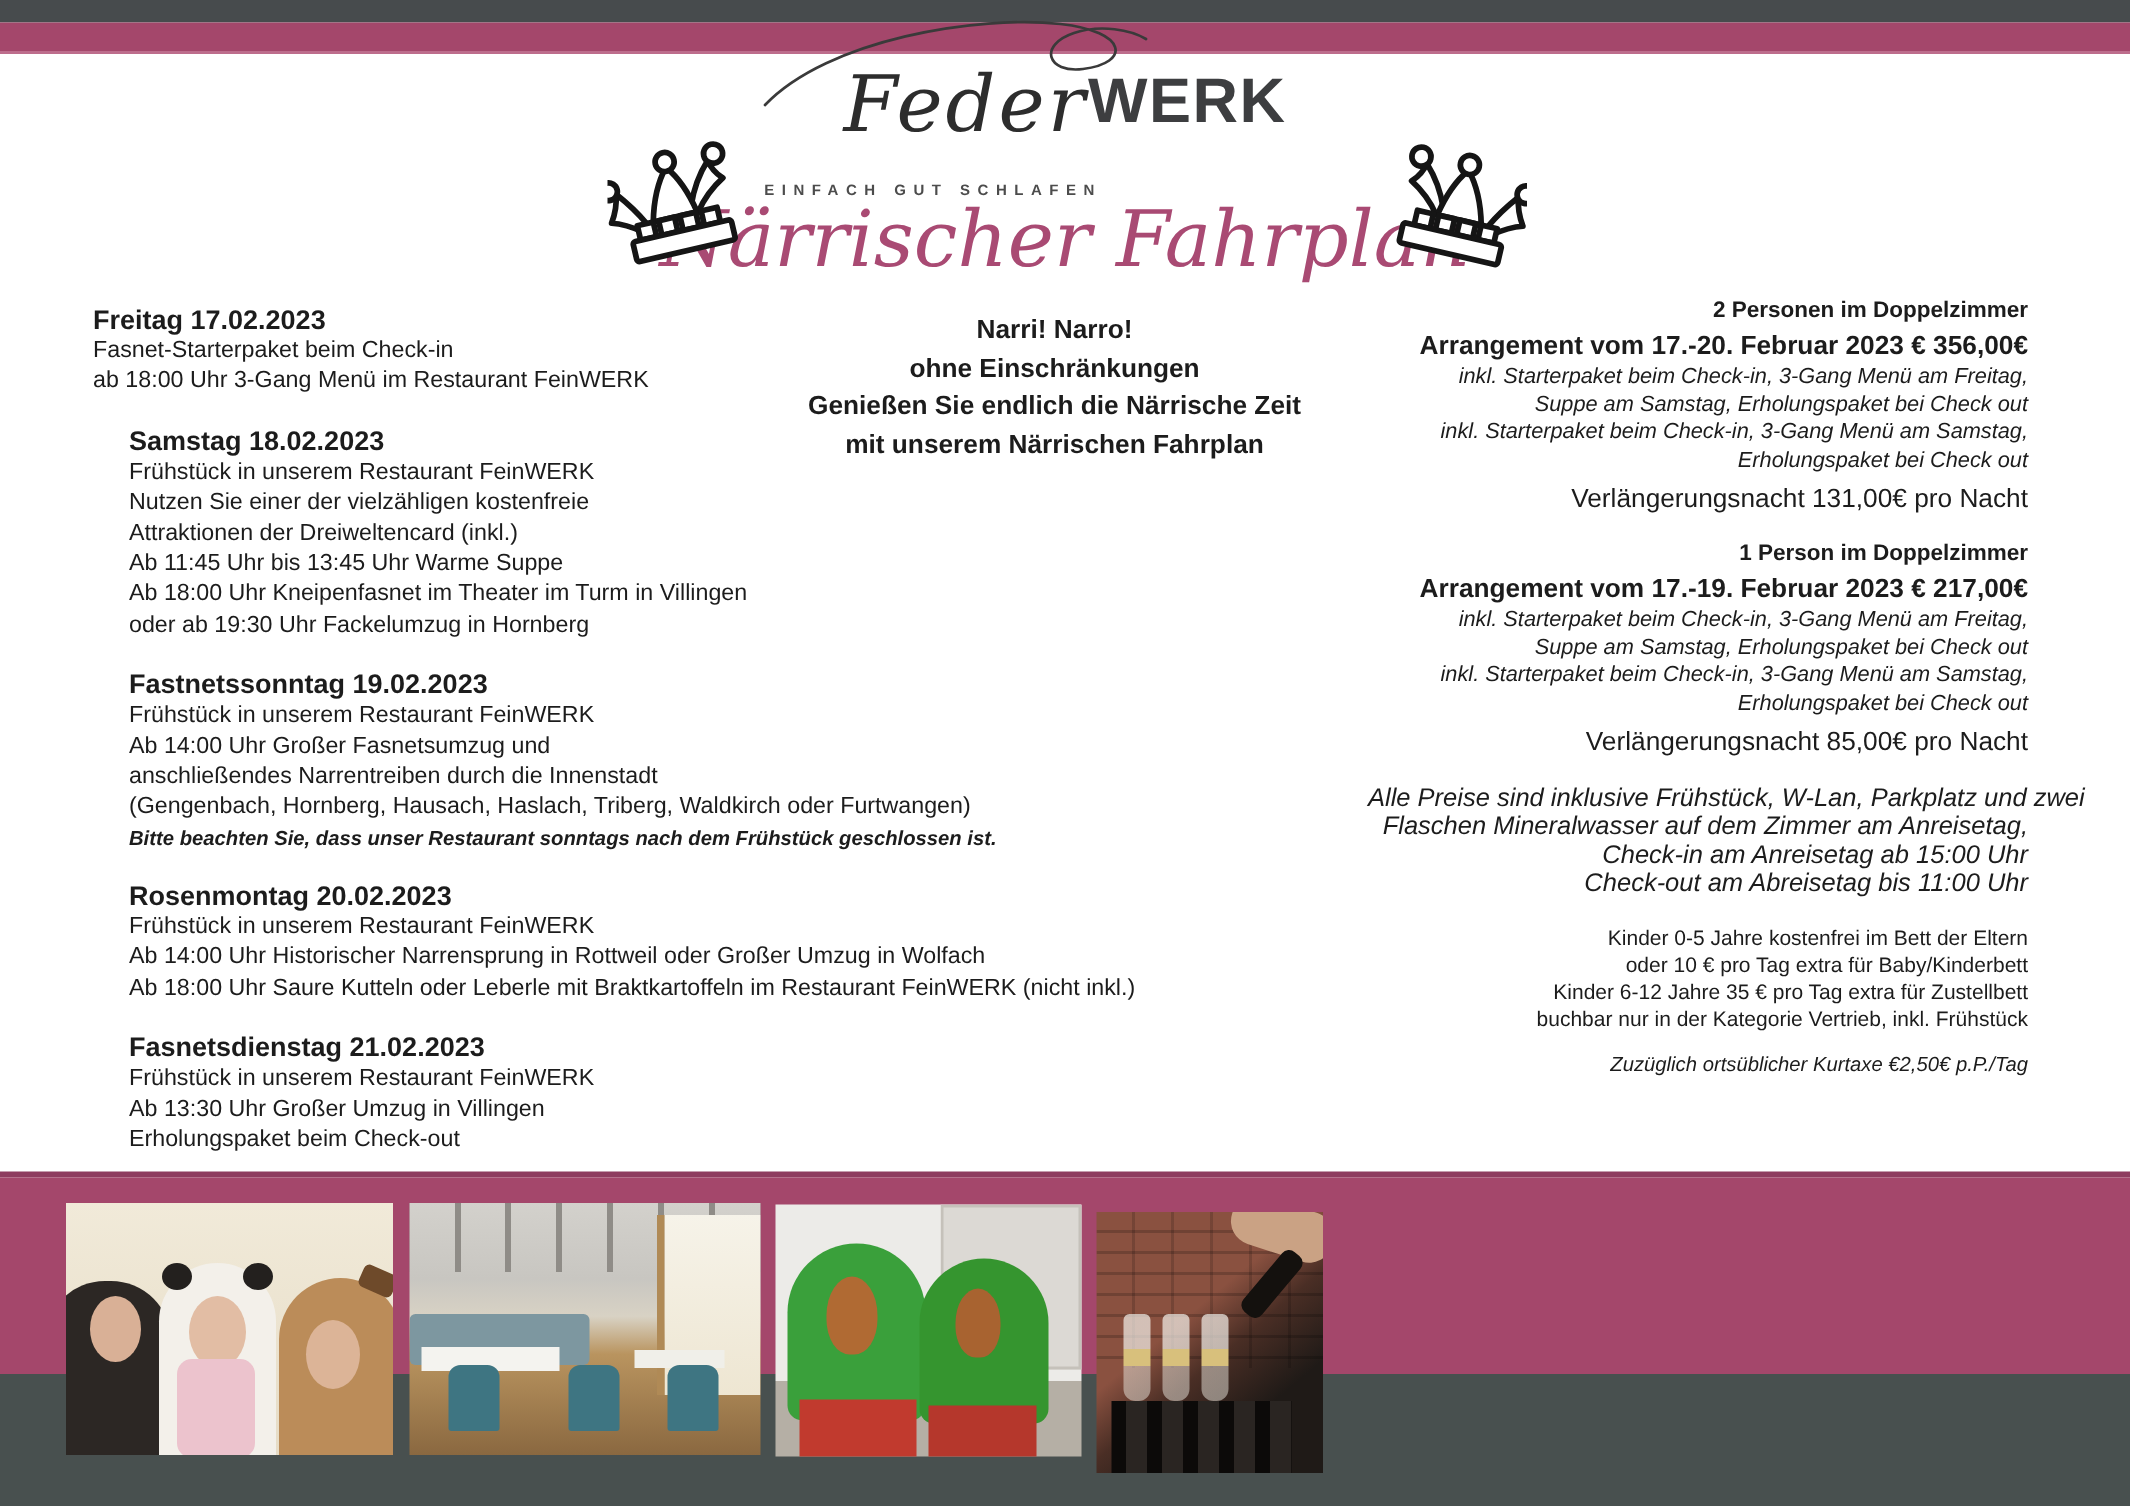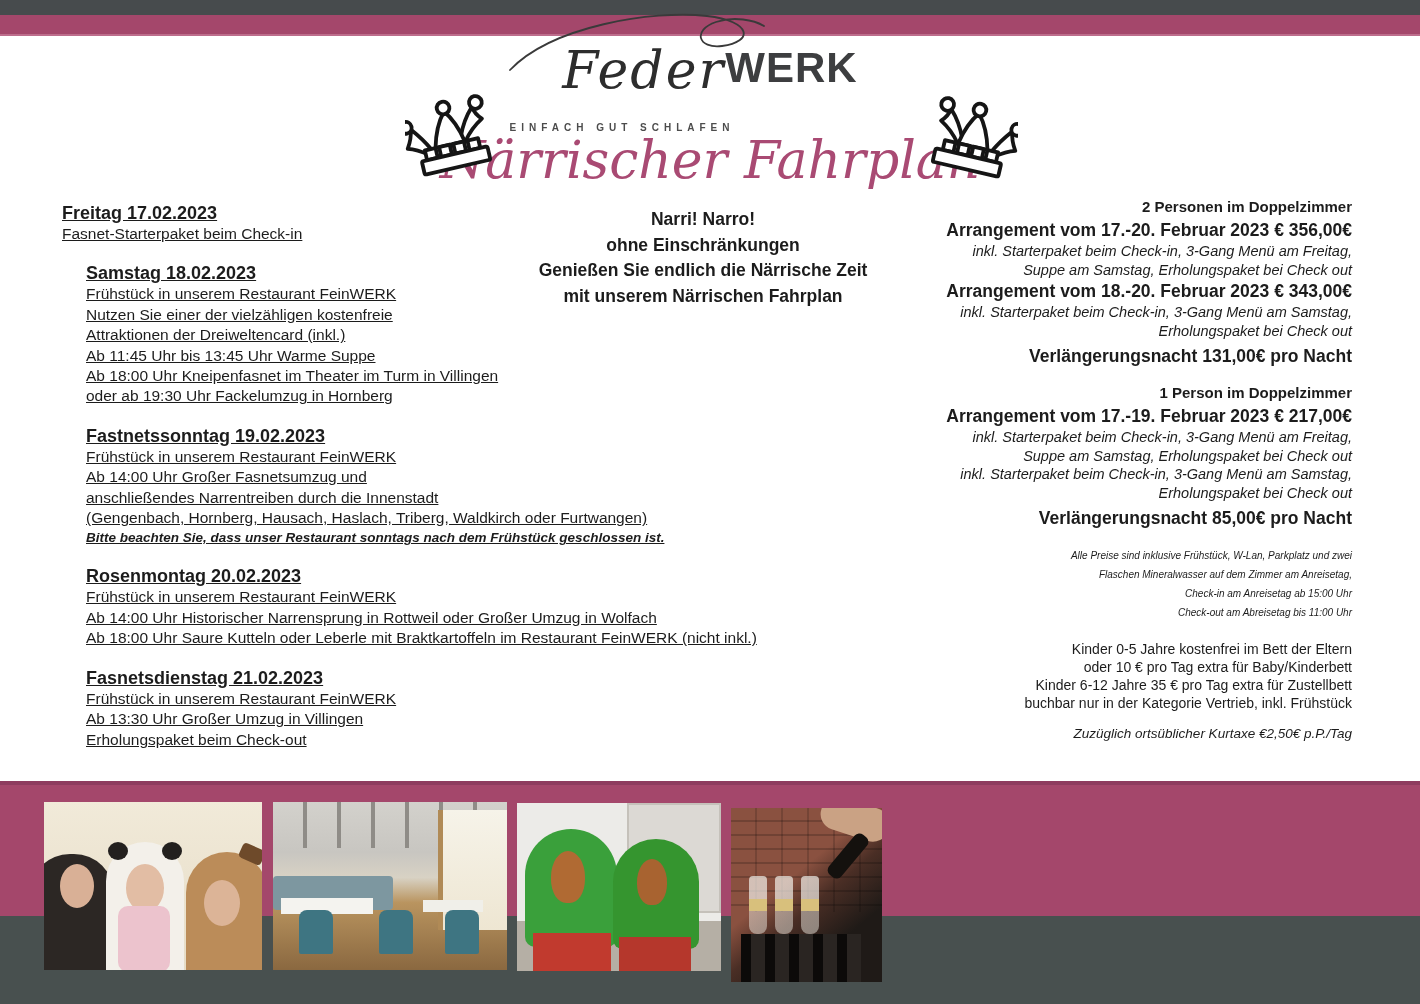--- a/index.html
+++ b/index.html
@@ -18,39 +18,39 @@
   .logo-werk{font-family:"Liberation Sans",sans-serif;font-weight:900;font-size:42px;color:#3d3e40;letter-spacing:1px;vertical-align:6px;}
   .tagline{position:absolute;left:0;top:122px;width:1244px;text-align:center;font-size:10px;letter-spacing:5px;color:#4c4c4c;font-weight:bold;}
   .script-title{position:absolute;left:0;top:130px;width:1420px;text-align:center;
         font-family:"DejaVu Serif",serif;font-style:italic;font-size:52px;color:#a94a73;}
 
   .jester{position:absolute;width:100px;height:100px;}
   .jester-left{left:405px;top:92px;}
   .jester-right{left:918px;top:94px;transform:scaleX(-1);}
 
   
-  .left-col{position:absolute;left:62px;top:203px;width:700px;text-decoration:underline;}
+  .left-col{position:absolute;left:62px;top:203px;width:700px;}
   .day + .day{margin-top:19px;margin-left:24px;}
   .day-title{font-size:18px;font-weight:bold;line-height:21px;white-space:nowrap;}
   .day-line{font-size:15.5px;line-height:20.4px;white-space:nowrap;}
   .day-note{font-size:13.5px;font-weight:bold;font-style:italic;line-height:19px;white-space:nowrap;}
 
   
   .center-col{position:absolute;left:433px;top:207px;width:540px;text-align:center;}
   .intro-line{font-size:17.5px;font-weight:bold;line-height:25.5px;}
 
   
   .right-col{position:absolute;right:68px;top:196px;width:440px;text-align:right;}
   .price-section + .price-section{margin-top:14px;}
   .p-head{font-size:15px;font-weight:bold;line-height:22px;}
   .p-offer{font-size:17.5px;font-weight:bold;line-height:24px;white-space:nowrap;}
   .p-det{font-size:14.5px;font-style:italic;line-height:18.5px;white-space:nowrap;}
-  .p-ext{font-size:17.5px;font-weight:bold;line-height:24px;margin-top:4px;}
+  .p-ext{font-size:17.5px;font-weight:normal;line-height:24px;margin-top:4px;}
   .p-includes{margin-top:16px;}
-  .p-inc-line{font-size:10px;font-style:italic;line-height:19px;white-space:nowrap;}
+  .p-inc-line{font-size:17px;font-style:italic;line-height:19px;white-space:nowrap;}
   .p-children{margin-top:18px;}
   .p-child-line{font-size:14px;line-height:18px;white-space:nowrap;}
   .p-tax{margin-top:13px;font-size:13.5px;font-style:italic;line-height:18px;white-space:nowrap;}
 
   
   .band-line{position:absolute;left:0;top:781px;width:1420px;height:4px;background:#8e3c5f;}
   .band-maroon{position:absolute;left:0;top:785px;width:1420px;height:131px;background:#a4476b;}
   .band-gray{position:absolute;left:0;top:916px;width:1420px;height:88px;background:#48504f;}
 
   
@@ -166,20 +166,21 @@
     <div class="intro-line">Narri! Narro!</div>
     <div class="intro-line">ohne Einschränkungen</div>
     <div class="intro-line">Genießen Sie endlich die Närrische Zeit</div>
     <div class="intro-line">mit unserem Närrischen Fahrplan</div>
   </div>
 
   <div class="left-col">
     <div class="day">
       <div class="day-title">Freitag 17.02.2023</div>
       <div class="day-line">Fasnet-Starterpaket beim Check-in</div>
+      <div class="day-line">ab 18:00 Uhr 3-Gang Menü im Restaurant FeinWERK</div>
     </div>
     <div class="day">
       <div class="day-title">Samstag 18.02.2023</div>
       <div class="day-line">Frühstück in unserem Restaurant FeinWERK</div>
       <div class="day-line">Nutzen Sie einer der vielzähligen kostenfreie</div>
       <div class="day-line">Attraktionen der Dreiweltencard (inkl.)</div>
       <div class="day-line">Ab 11:45 Uhr bis 13:45 Uhr Warme Suppe</div>
       <div class="day-line">Ab 18:00 Uhr Kneipenfasnet im Theater im Turm in Villingen</div>
       <div class="day-line">oder ab 19:30 Uhr Fackelumzug in Hornberg</div>
     </div>
@@ -204,21 +205,20 @@
       <div class="day-line">Erholungspaket beim Check-out</div>
     </div>
   </div>
 
   <div class="right-col">
     <div class="price-section">
       <div class="p-head">2 Personen im Doppelzimmer</div>
       <div class="p-offer">Arrangement vom 17.-20. Februar 2023 € 356,00€</div>
       <div class="p-det">inkl. Starterpaket beim Check-in, 3-Gang Menü am Freitag,</div>
       <div class="p-det">Suppe am Samstag, Erholungspaket bei Check out</div>
-      <div class="p-offer">Arrangement vom 18.-20. Februar 2023 € 343,00€</div>
       <div class="p-det">inkl. Starterpaket beim Check-in, 3-Gang Menü am Samstag,</div>
       <div class="p-det">Erholungspaket bei Check out</div>
       <div class="p-ext">Verlängerungsnacht 131,00€ pro Nacht</div>
     </div>
     <div class="price-section">
       <div class="p-head">1 Person im Doppelzimmer</div>
       <div class="p-offer">Arrangement vom 17.-19. Februar 2023 € 217,00€</div>
       <div class="p-det">inkl. Starterpaket beim Check-in, 3-Gang Menü am Freitag,</div>
       <div class="p-det">Suppe am Samstag, Erholungspaket bei Check out</div>
       <div class="p-det">inkl. Starterpaket beim Check-in, 3-Gang Menü am Samstag,</div>

